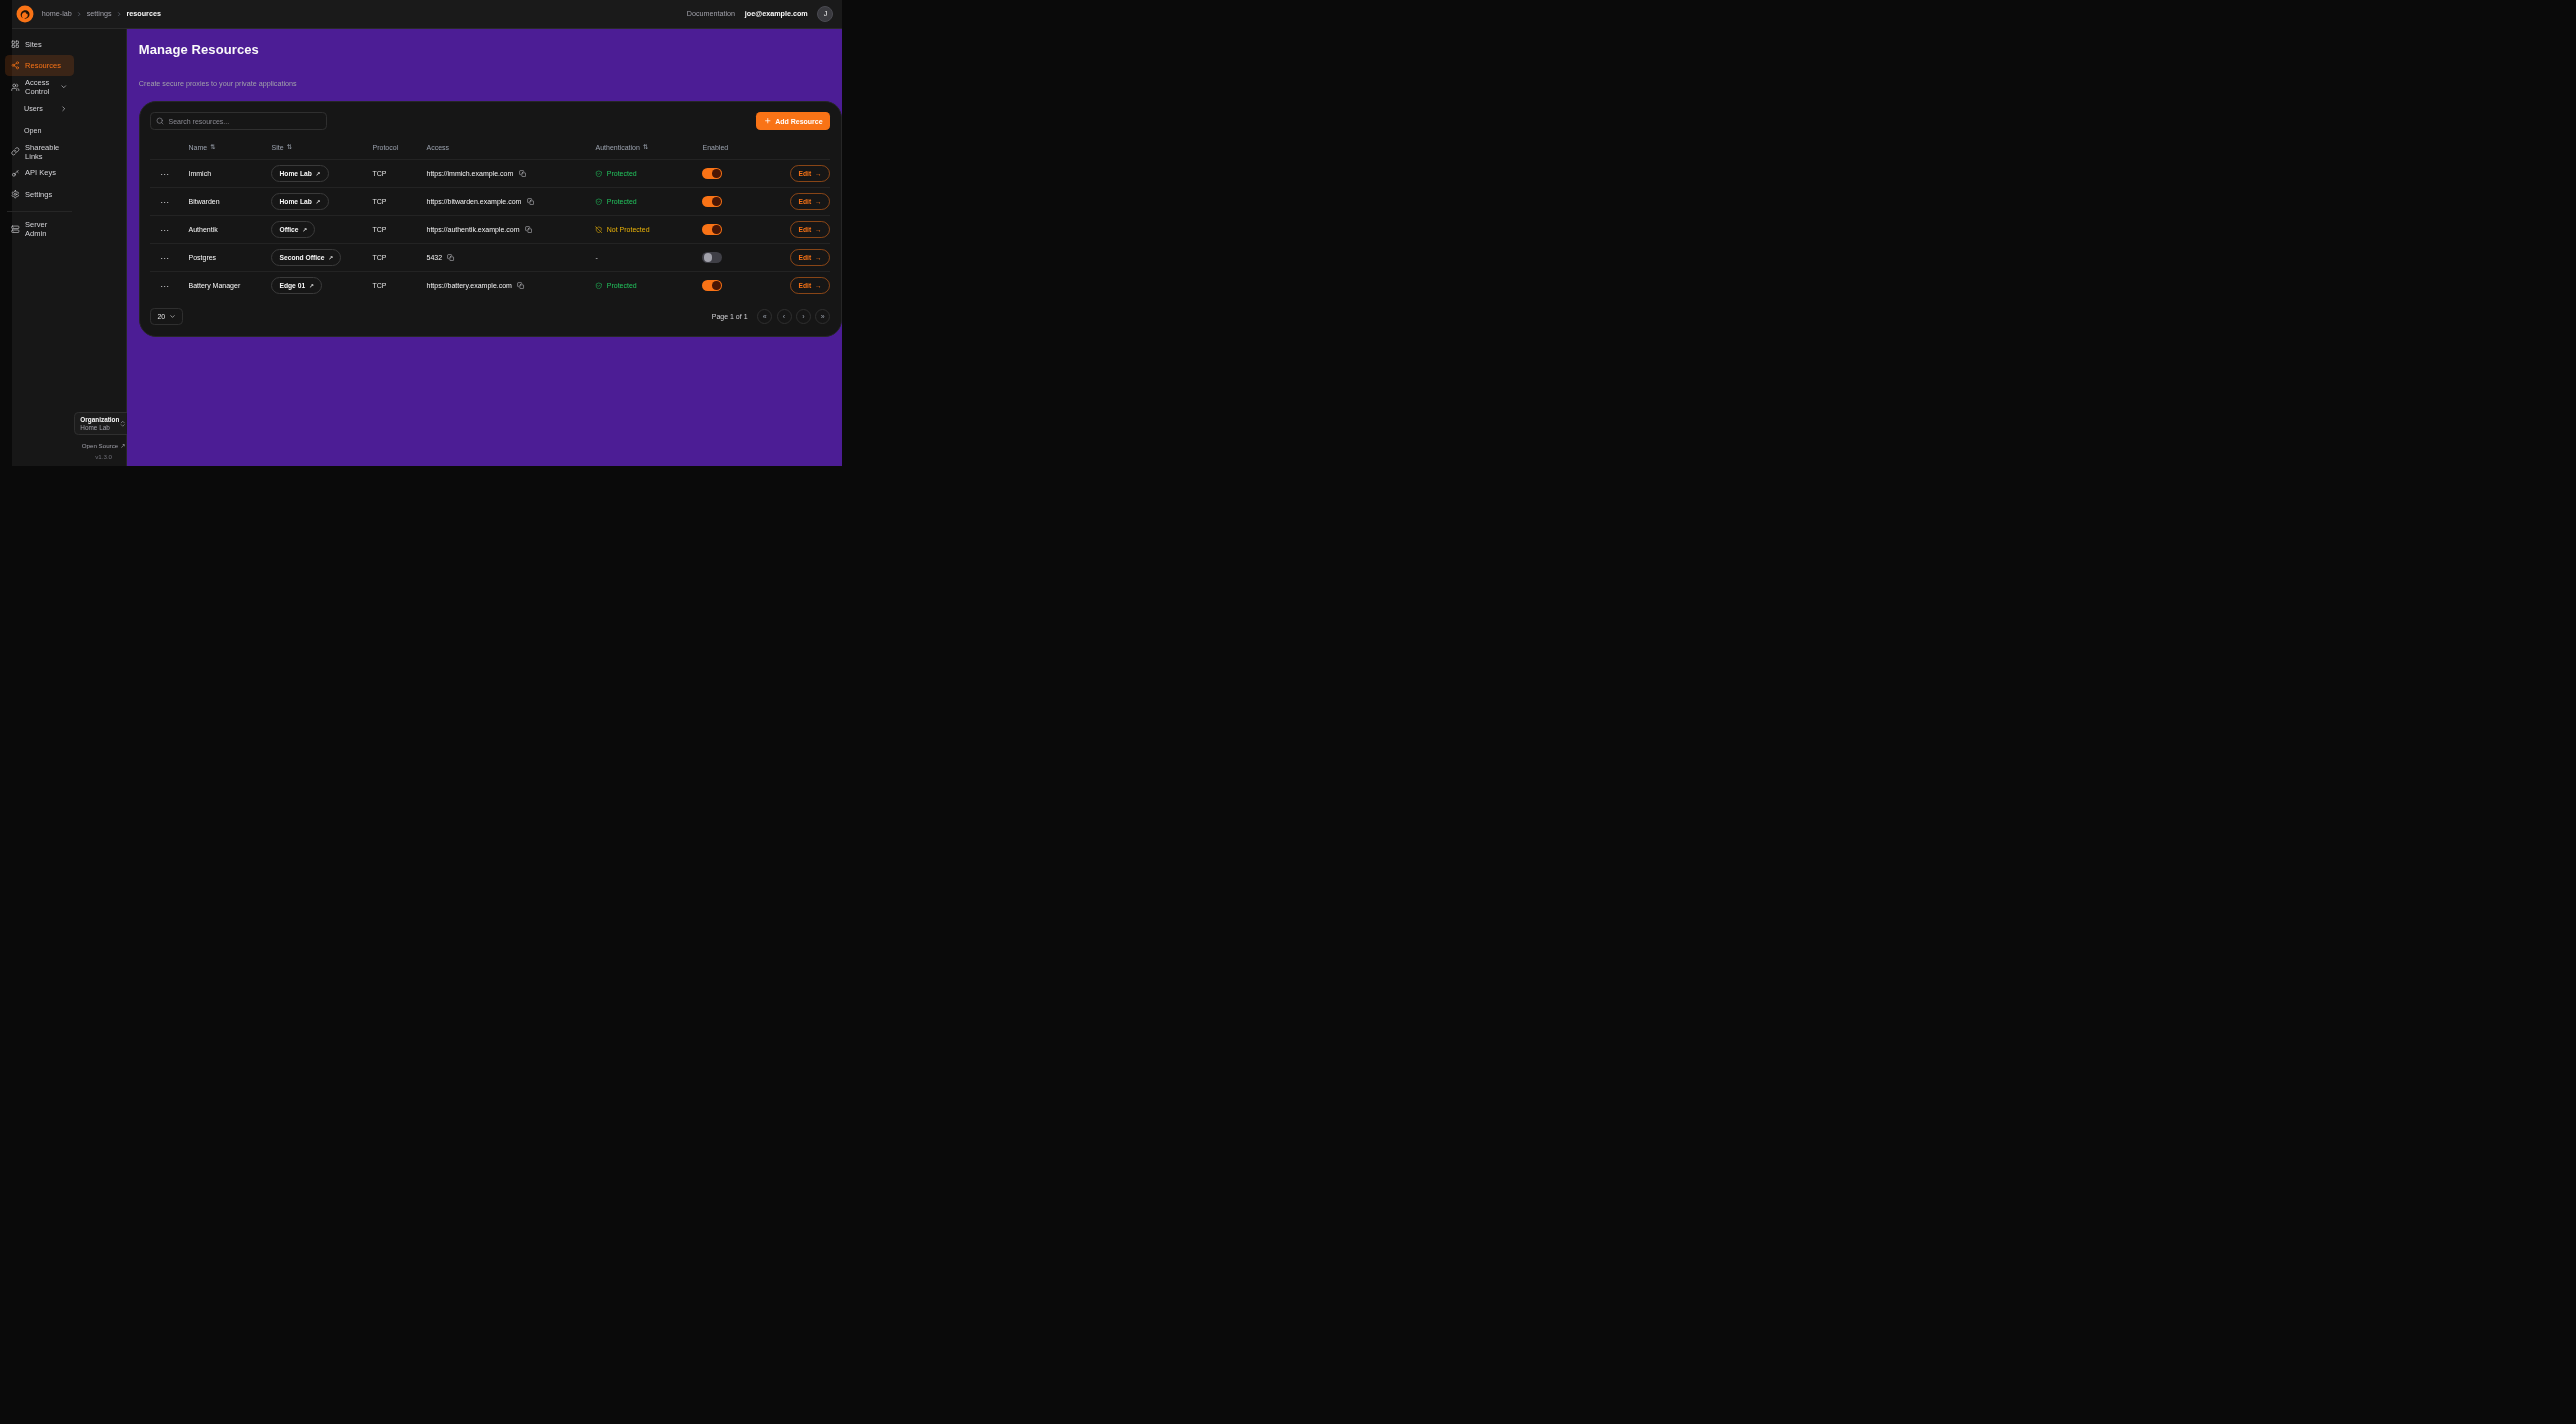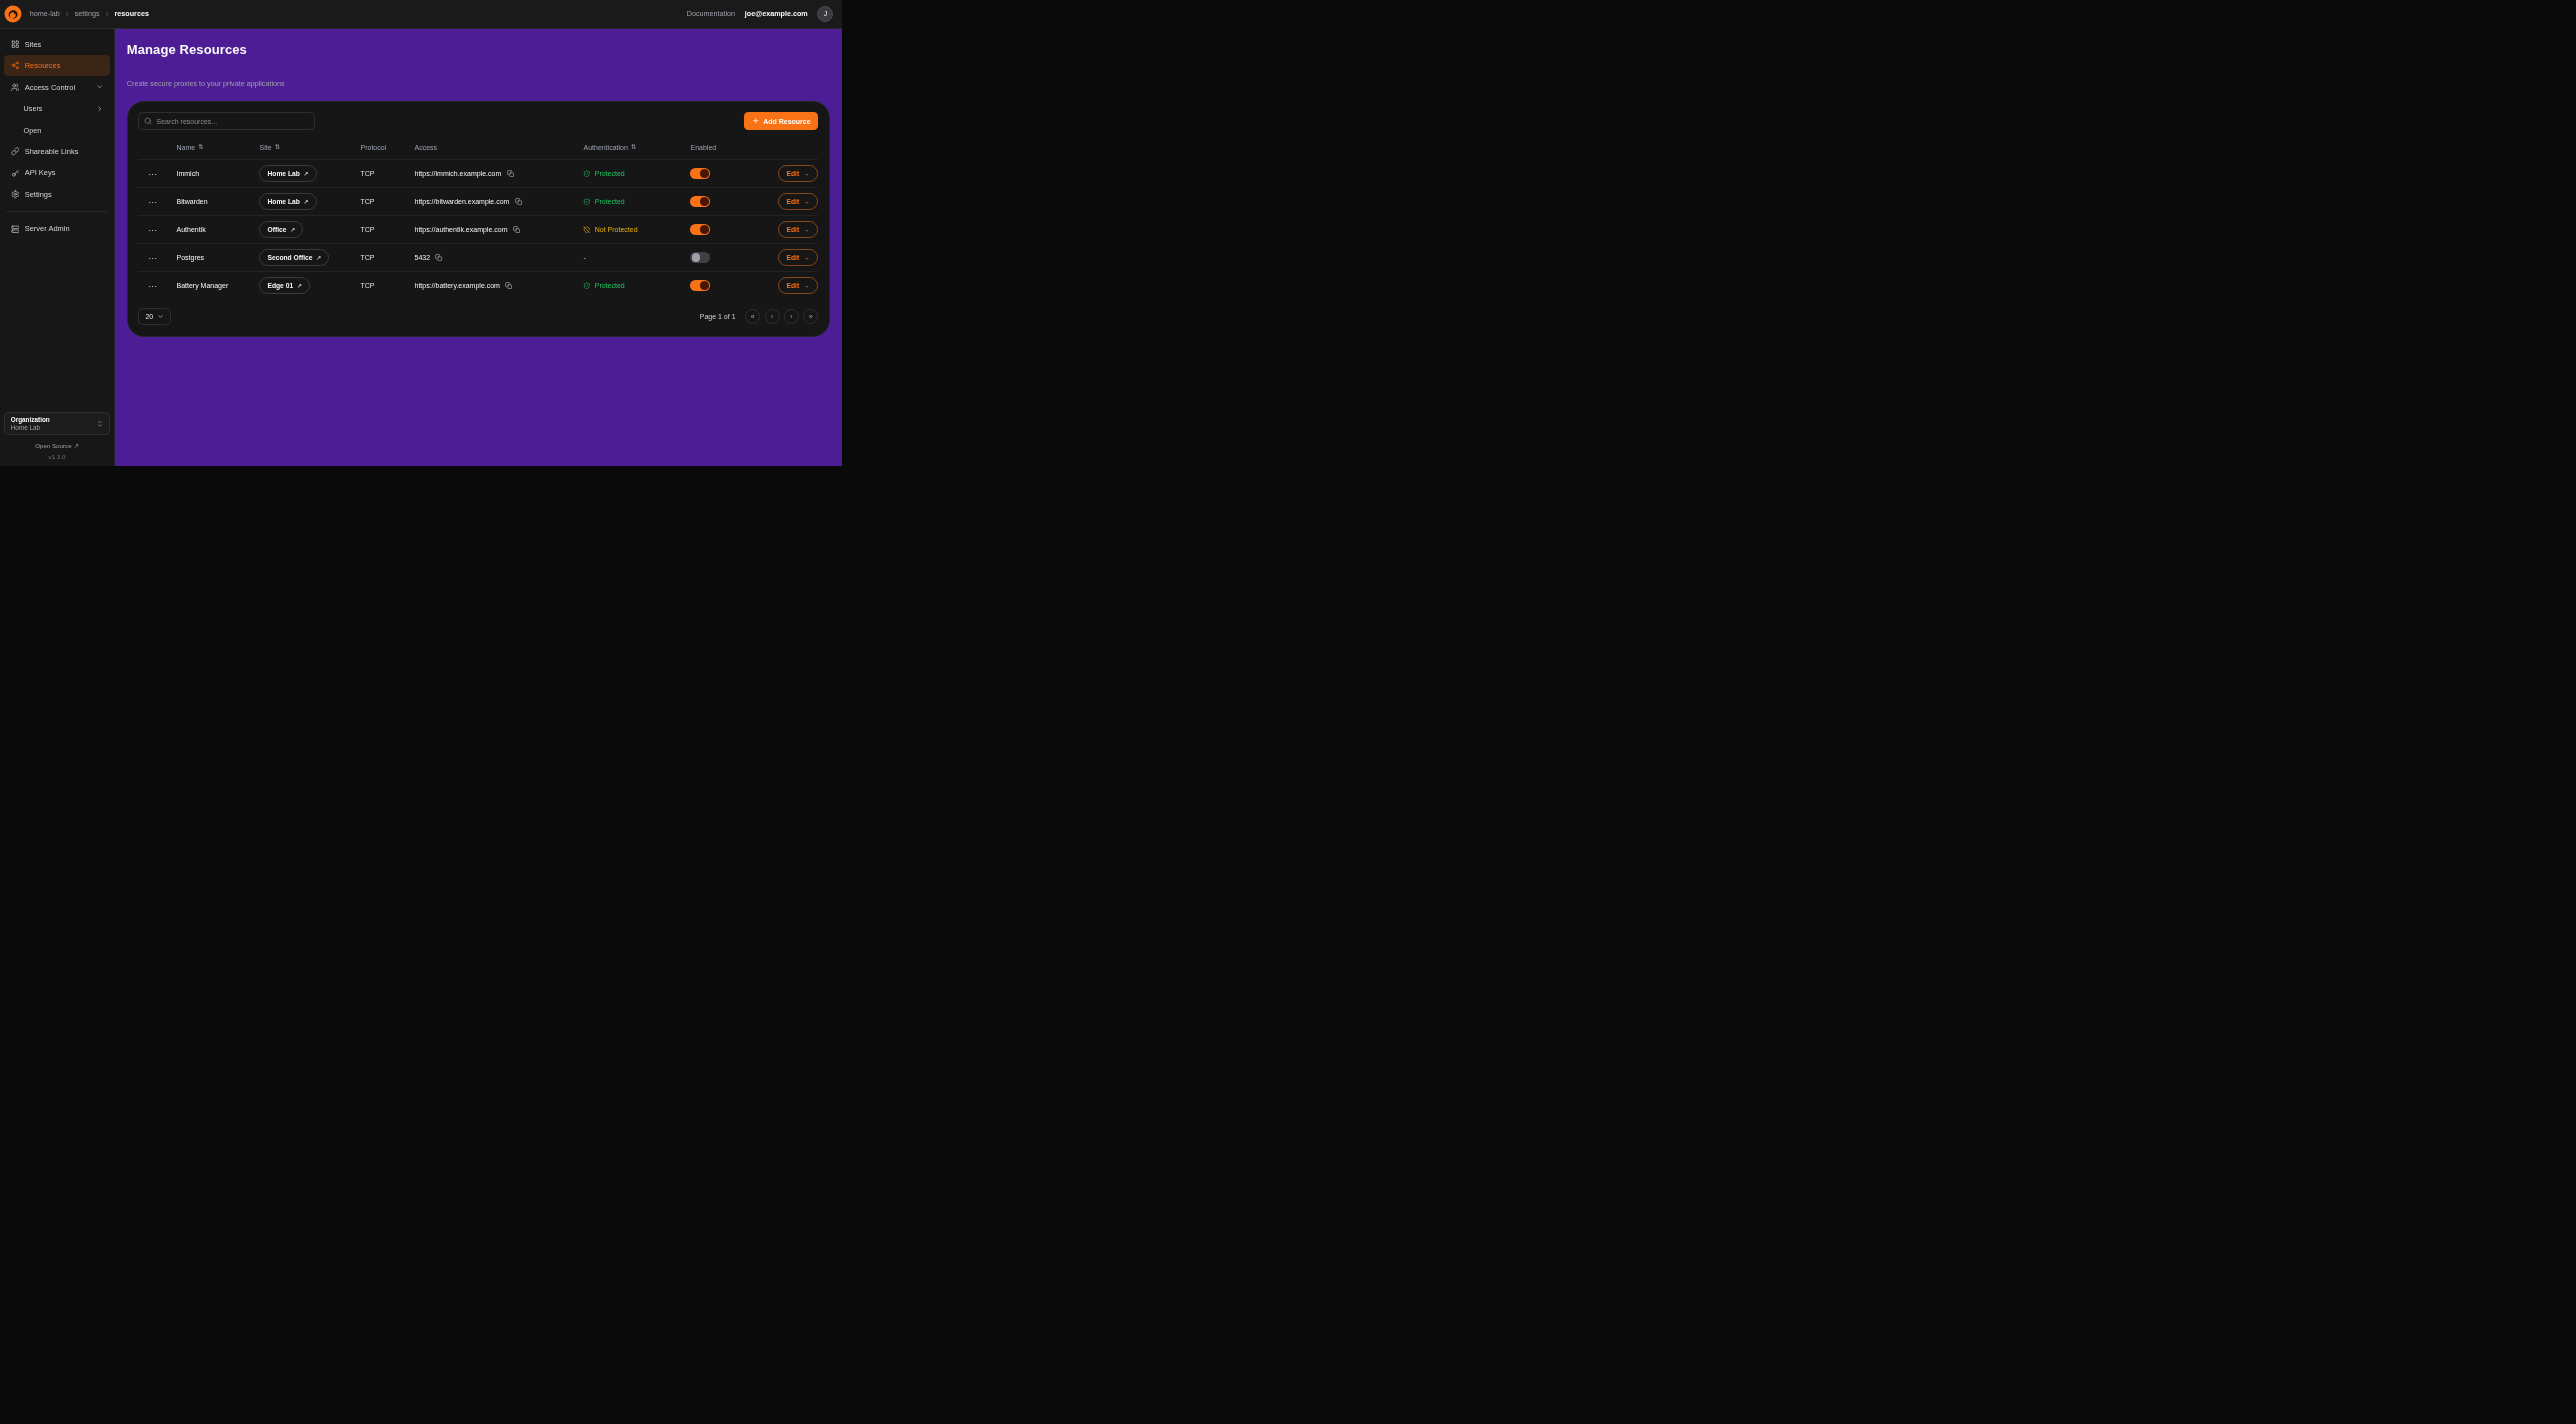--- a/index.html
+++ b/index.html
@@ -2,21 +2,21 @@
 <html style="--accent: #f97316; --protected: #22c55e; --not_protected: #eab308;font-size:8.6px"><head>
 <meta charset="utf-8">
 <style>
   * { box-sizing: border-box; margin: 0; padding: 0; }
   html,body { background:#0a0a0a; }
   body {
     font-family: "Liberation Sans", "DejaVu Sans", sans-serif;
     color:#e5e5e5; width:842px; height:466px; overflow:hidden;
     font-size:7px;
   }
-  .app { display:grid; grid-template-rows:28.5px 1fr; grid-template-columns:115px 1fr; width:842px; height:466px; }
+  .app { display:grid; grid-template-rows:28.5px 1fr; grid-template-columns:115px 1fr; width:842px; height:466px;padding-left:12px; }
 
   
   .topbar {
     grid-column:1/3; display:flex; align-items:center; gap:7.5px;
     background:#1a1a1a; border-bottom:0.5px solid #2a2a2a; padding:0 8.6px 0 4.3px;
   }
   .logo { width:18px; height:18px; flex:0 0 auto; }
   .crumbs { display:flex; align-items:center; gap:4.3px; font-size:7.2px; }
   .crumb { color:#a1a1aa; cursor:pointer; background:none; border:none; font:inherit; }
   .crumb.current { color:#fafafa; font-weight:700; }
@@ -25,21 +25,21 @@
   .doc-link { color:#a1a1aa; background:none; border:none; font:inherit; font-size:7.2px; cursor:pointer; }
   .user-email { color:#fafafa; font-weight:700; font-size:7.2px; }
   .avatar {
     width:16px; height:16px; border-radius:50%; background:#3a3a3f; border:0.5px solid #4b4b52;
     color:#fafafa; display:flex; align-items:center; justify-content:center; font-size:7px; cursor:pointer;
   }
 
   
   .sidebar {
     background:#171717; border-right:0.5px solid #262626;
-    display:flex; flex-direction:column; padding:5.4px 4.3px 6.4px;justify-content:center;
+    display:flex; flex-direction:row; padding:5.4px 4.3px 6.4px;justify-content:center;
   }
   .nav { display:flex; flex-direction:column; gap:1.1px; }
   .nav-item {
     display:flex; align-items:center; gap:5.4px; height:20.4px; padding:0 6.4px;
     border-radius:4.3px; color:#d4d4d8; font-size:7.5px; cursor:pointer;
     background:none; border:none; font-family:inherit; text-align:left; width:100%;
   }
   .nav-item.active { background:rgba(249,115,22,.16); color:var(--accent,#f97316); }
   .nav-item .nav-icon { display:flex; color:inherit; }
   .nav-item .spacer { flex:1; }

